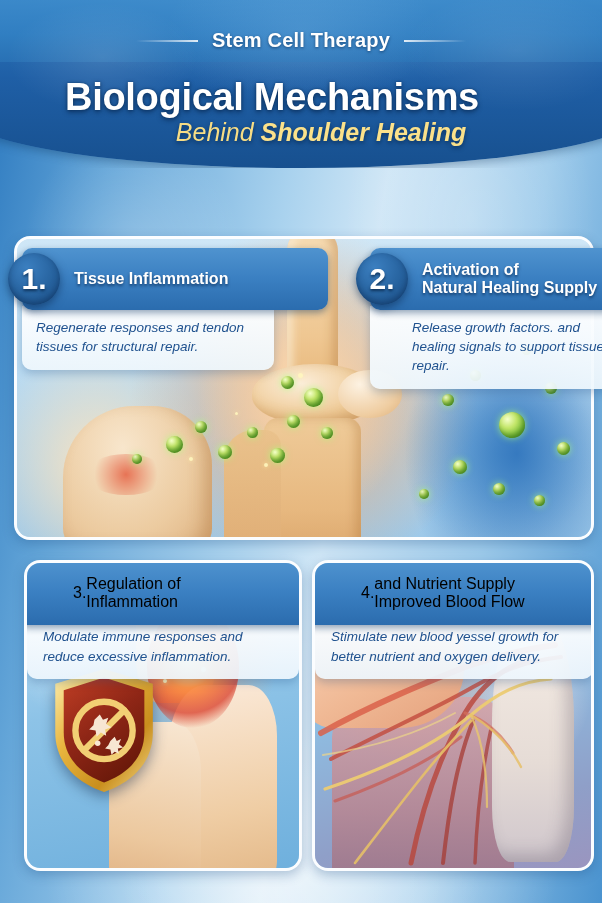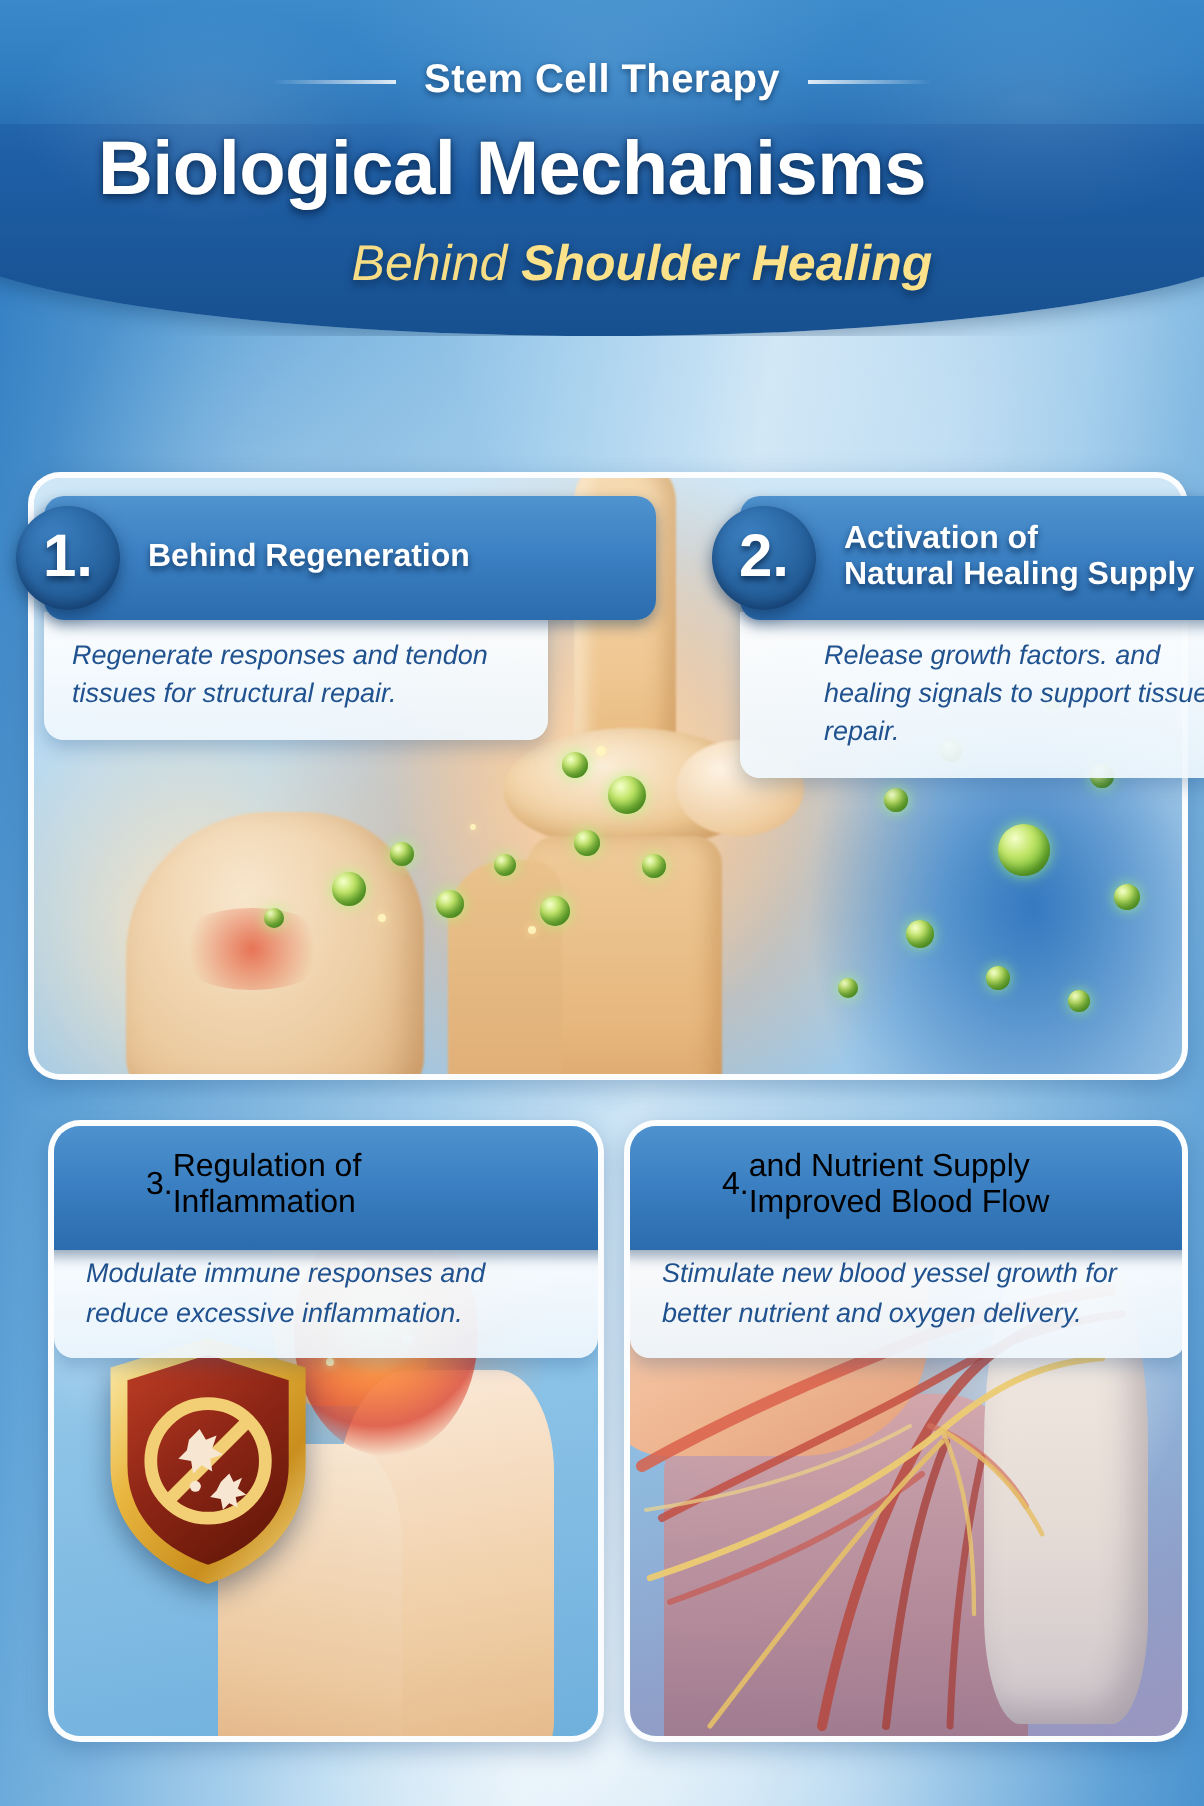--- a/index.html
+++ b/index.html
@@ -49,23 +49,24 @@
     position:absolute;left:0;top:29px;width:602px;
     display:flex;align-items:center;justify-content:center;gap:14px;
   }
   .eyebrow .rule{height:2px;width:62px;background:linear-gradient(90deg,rgba(255,255,255,0),rgba(255,255,255,.85));}
   .eyebrow .rule.r2{background:linear-gradient(90deg,rgba(255,255,255,.85),rgba(255,255,255,0));}
   .eyebrow .txt{
     color:#ffffff;font-size:20px;font-weight:bold;letter-spacing:.2px;
     text-shadow:0 1px 3px rgba(8,40,80,.65);white-space:nowrap;
   }
   .title{
-    position:absolute;left:0;top:64px;width:512px;text-align:center;
+    position:absolute;left:0;top:76px;width:512px;text-align:center;
     color:#ffffff;font-size:38px;font-weight:bold;letter-spacing:-.3px;
     text-shadow:0 2px 5px rgba(6,35,72,.75),0 0 2px rgba(6,35,72,.5);
+    padding-left:16px;
   }
   .subtitle{
     position:absolute;left:0;top:118px;width:602px;text-align:center;
     font-size:25px;font-style:italic;color:#f7dd85;white-space:nowrap;
     text-shadow:0 2px 4px rgba(6,35,72,.7);
     padding-left:20px;
   }
   .subtitle b{font-weight:bold;color:#fbe18a;}
 
   
@@ -302,21 +303,21 @@
       <div class="cell" style="left:90%;top:86%;width:11px;height:11px;"></div>
       <div class="cell" style="left:70%;top:84%;width:10px;height:10px;"></div>
       <div class="cell" style="left:88%;top:36%;width:9px;height:9px;"></div>
     </div>
   </div>
 
   <div class="tbox tbox-1">
     <div class="head">
       <div class="num">1.</div>
       <div class="head-title">
-        <div>Behind Regeneration</div>
+        <div>Tissue Inflammation</div>
       </div>
     </div>
     <div class="body">Regenerate responses and tendon tissues for structural repair.</div>
   </div>
 
   <div class="tbox tbox-2">
     <div class="head">
       <div class="num">2.</div>
       <div class="head-title">
         <div>Activation of</div>

